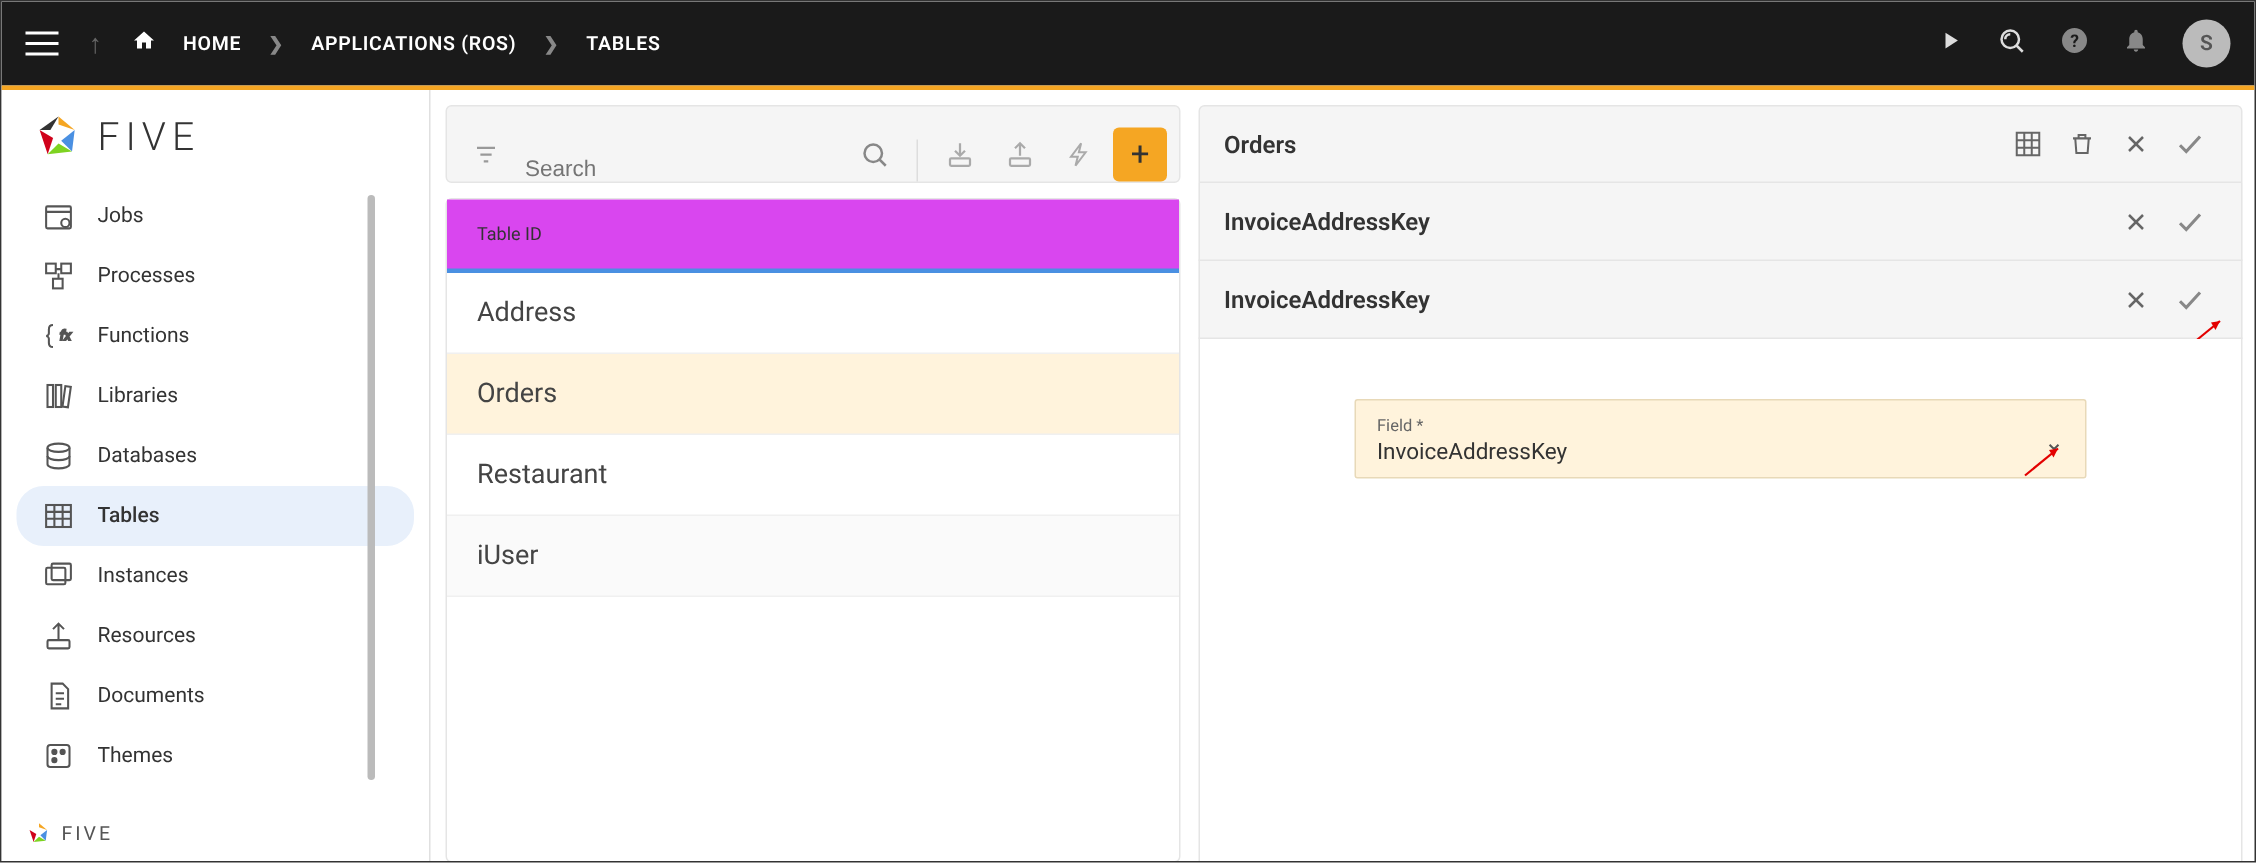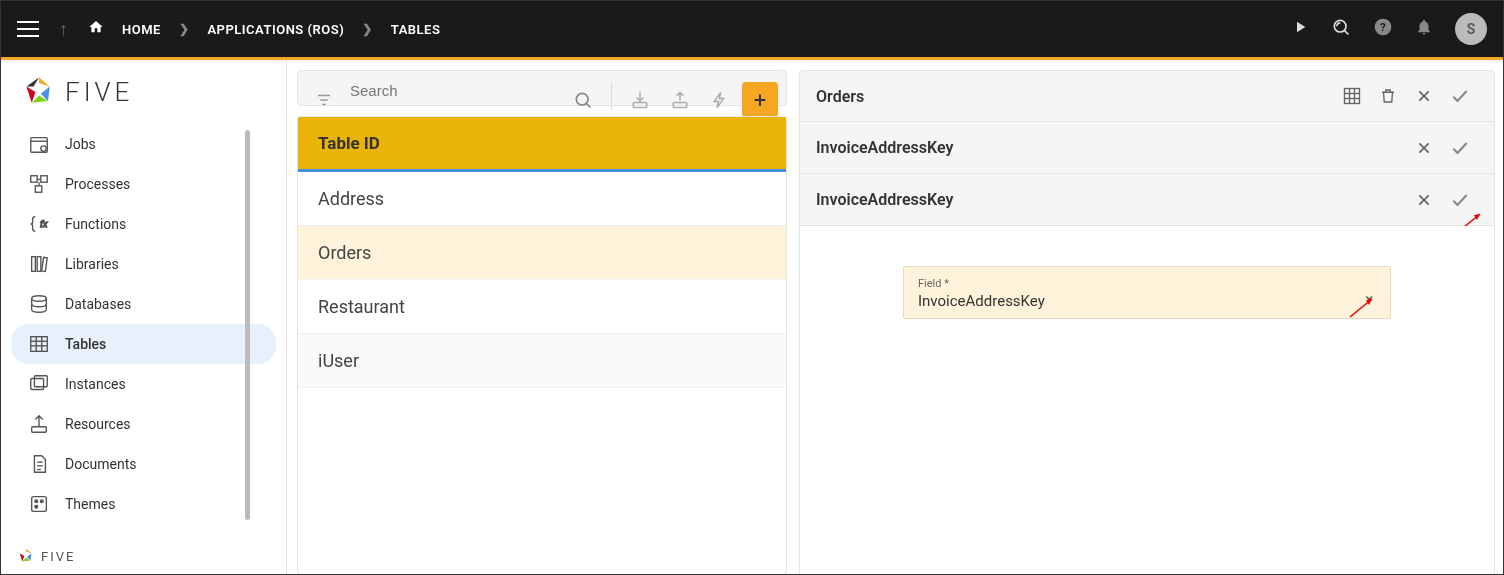--- a/index.html
+++ b/index.html
@@ -33,28 +33,28 @@
 .nav-item.active { background: #e8f0fb; font-weight: 500; }
 .nav-icon { width: 24px; height: 24px; display: flex; align-items: center; justify-content: center; color: #15803d; }
 .nav-icon svg { width: 22px; height: 22px; }
 .sidebar-footer { padding: 10px 16px; display:flex; align-items:center; gap:6px; }
 .sidebar-footer .mini-logo { width:18px; height:18px; }
 .sidebar-footer .mini-text { font-size: 13px; letter-spacing: 2px; color:#555; }
 .scroll-indicator { position: absolute; left: 244px; top: 70px; width: 5px; height: 390px; background: #bbb; border-radius: 3px; }
 
 
 .list-panel { width: 508px; padding: 10px 8px 0 10px; display: flex; flex-direction: column; }
-.list-toolbar { background: #f5f5f5; border: 1px solid #e5e5e5; border-radius: 4px; height: 36px; display: flex; align-items: flex-start; padding: 11px 8px; gap: 4px; margin-bottom: 10px; }
+.list-toolbar { background: #f5f5f5; border: 1px solid #e5e5e5; border-radius: 4px; height: 52px; display: flex; align-items: flex-end; padding: 0 8px; gap: 4px; margin-bottom: 10px; }
 .tb-icon { width: 36px; height: 36px; display: flex; align-items: center; justify-content: center; color: #888; cursor: pointer; font-size: 18px; }
 .tb-search { flex: 1; border: none; background: transparent; font-size: 15px; color: #888; outline: none; padding: 0 4px; }
 .tb-divider { width: 1px; height: 28px; background: #ddd; margin: 0 6px; }
 .tb-add { background: #f5a623; width: 36px; height: 36px; border-radius: 4px; display: flex; align-items: center; justify-content: center; font-size: 22px; color: #333; cursor: pointer; }
 
 .table-card { flex: 1; border: 1px solid #e5e5e5; border-radius: 4px; display: flex; flex-direction: column; background: #fff; }
-.table-header { background: #eab308; padding: 16px 20px; font-weight: 700; font-size: 17px; color: #333; border-bottom: 3px solid #4a90e2; }
+.table-header { background: #d946ef; padding: 16px 20px; font-weight: 400; font-size: 12px; color: #333; border-bottom: 3px solid #4a90e2; }
 .table-row { padding: 16px 20px; border-bottom: 1px solid #f0f0f0; font-size: 18px; color: #444; cursor: pointer; }
 .table-row.selected { background: #fff3dc; }
 .table-row.alt { background: #fafafa; }
 .table-footer { margin-top: auto; padding: 14px 20px; text-align: right; font-size: 13px; font-weight: 600; color: #333; border-top: 1px solid #eee; background:#fdfdfd; }
 
 
 .detail-panel { flex: 1; padding: 10px 8px 0 4px; display: flex; flex-direction: column; gap: 0; }
 .detail-header { background: #f5f5f5; border: 1px solid #e5e5e5; border-radius: 4px 4px 0 0; height: 52px; display: flex; align-items: center; padding: 0 16px; }
 .detail-header + .detail-header { border-top: none; border-radius: 0; }
 .detail-header .title { flex: 1; font-size: 16px; font-weight: 600; color: #333; }

